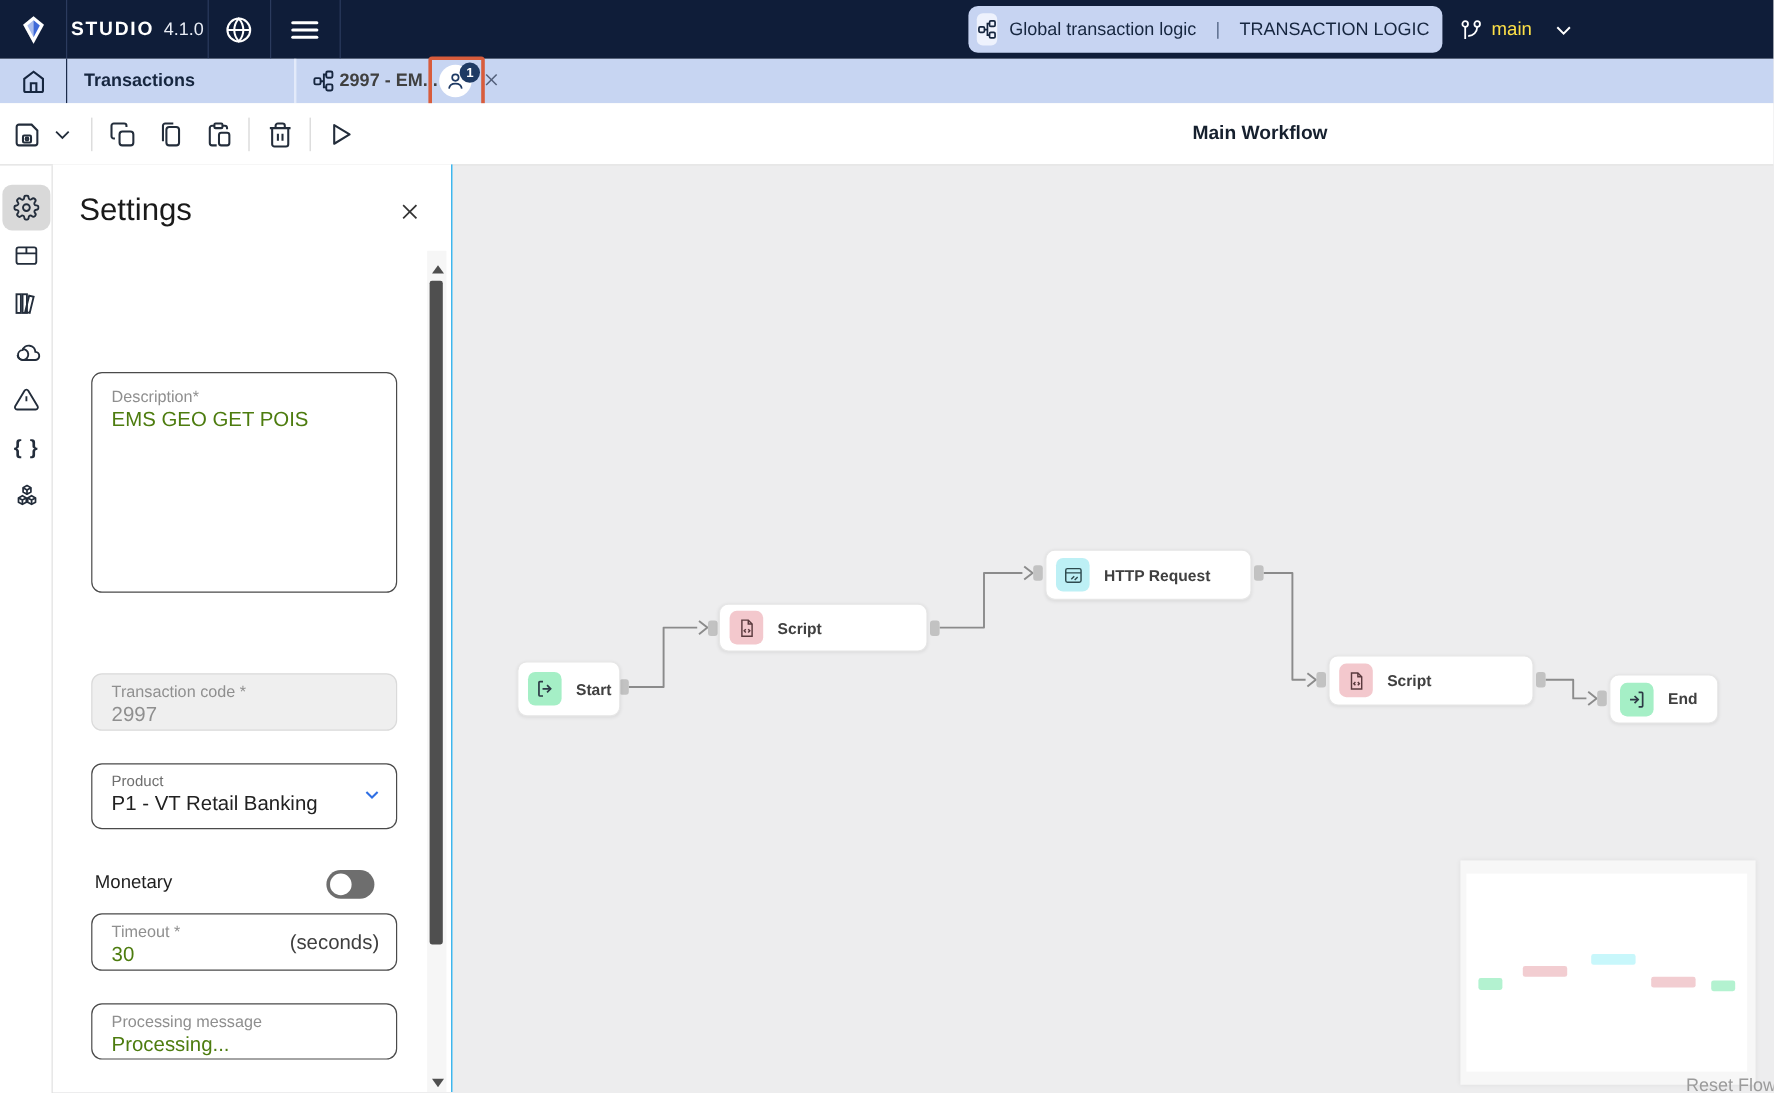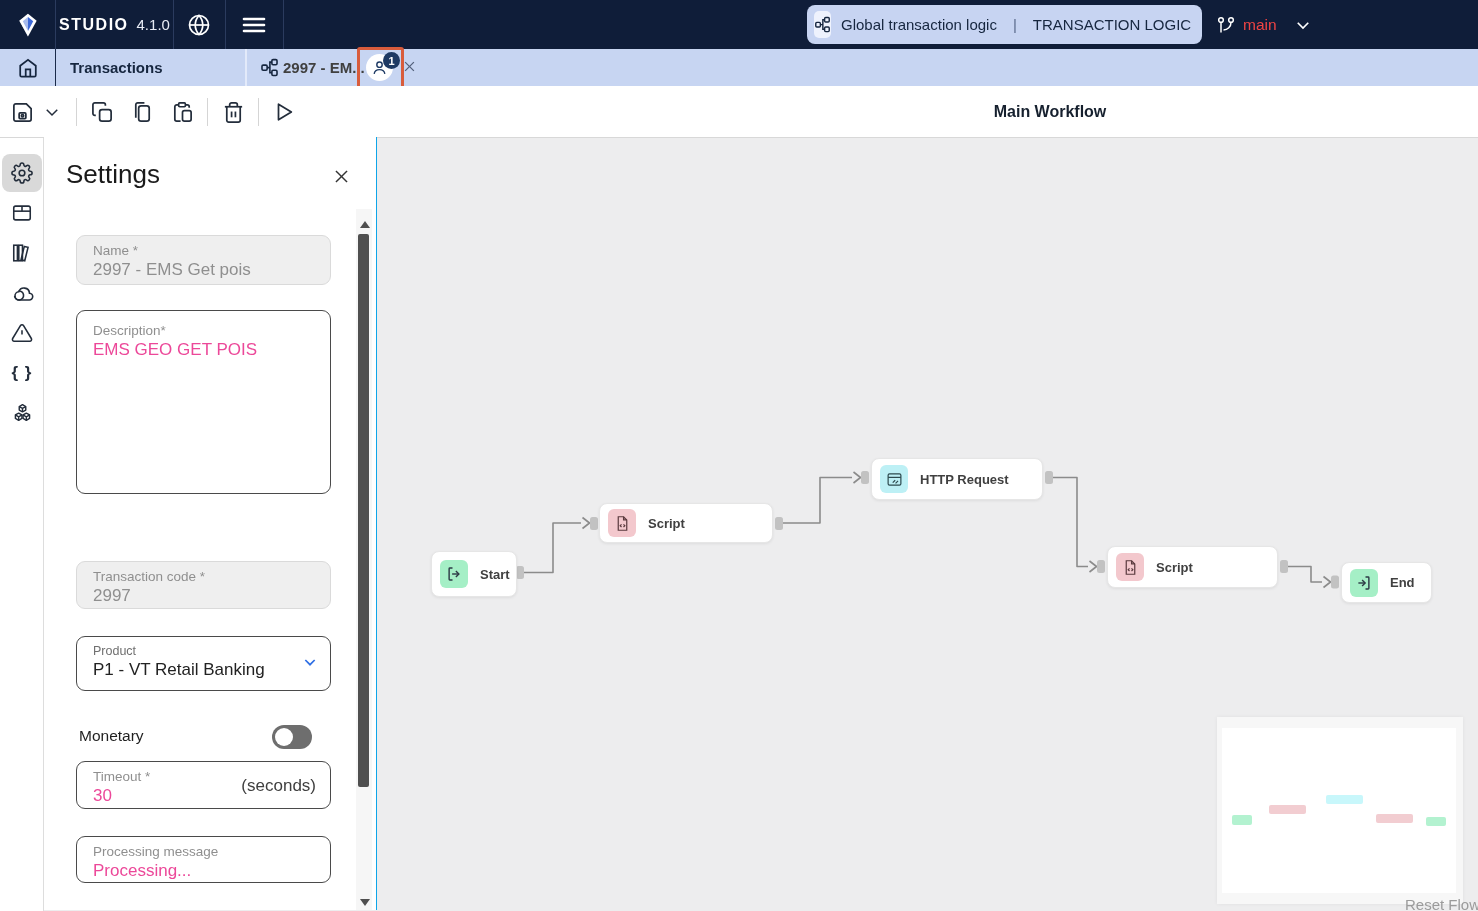--- a/index.html
+++ b/index.html
@@ -15,21 +15,21 @@
   #brand { position:absolute; left:56px; top:0; width:117px; height:49px; display:flex; align-items:center; justify-content:center; gap:8px; }
   .brand-name { color:#fff; font-weight:bold; font-size:16px; letter-spacing:1.5px; }
   .brand-ver { color:#e8ecf5; font-size:15px; }
   #globe { position:absolute; left:173px; top:0; width:52px; height:49px; display:flex; align-items:center; justify-content:center; cursor:pointer; }
   #hamburger { position:absolute; left:225px; top:0; width:58px; height:49px; display:flex; align-items:center; justify-content:center; cursor:pointer; }
   #context-pill { position:absolute; left:807px; top:5px; height:39px; width:395px; background:#c7d4f2; border-radius:8px; display:flex; align-items:center; padding:0 14px 0 7px; gap:10px; cursor:pointer; }
   .pill-iconbox { width:27px; height:27px; background:#eef2fd; border-radius:5px; display:flex; align-items:center; justify-content:center; }
   .pill-text { color:#16263f; font-size:15px; white-space:nowrap; }
   .pill-sep { color:#5b6b8c; margin:0 6px; font-size:15px; }
   #branch { position:absolute; left:1216px; top:0; height:49px; display:flex; align-items:center; gap:7px; color:#fff; cursor:pointer; }
-  #branch .branch-name { font-size:15.5px; color:#ef4444;text-align:right; }
+  #branch .branch-name { font-size:15.5px; color:#fde047;text-align:right; }
   #branch .chev { margin-left:10px; }
 
   
   #tabbar { position:absolute; left:0; top:49px; width:1478px; height:37px; background:#c7d5f2; }
   #home-tab { position:absolute; left:0; top:0; width:55px; height:37px; display:flex; align-items:center; justify-content:center; cursor:pointer; }
   #tabsep { position:absolute; left:55px; top:0; width:1px; height:37px; background:#1b2b4a; }
   #tab1 { position:absolute; left:56px; top:0; width:189px; height:37px; display:flex; align-items:center; padding-left:14px; cursor:pointer; }
   #tab1 span { font-weight:bold; font-size:15px; color:#16263f; }
   #tabdiv2 { position:absolute; left:245px; top:0; width:2px; height:37px; background:#e3eafa; }
   #tab2 { position:absolute; left:247px; top:0; width:180px; height:37px; cursor:pointer; }
@@ -69,21 +69,21 @@
   #reset-flow { position:absolute; left:1405px; top:896px; font-size:15px; color:#9b9b9b; cursor:pointer; white-space:nowrap; }
 
   
   #settings { position:absolute; left:44px; top:137px; width:333px; height:773px; background:#fff; border-right:1px solid #0ea5e9; }
   #settings-title { position:absolute; left:22px; top:22px; font-size:26px; font-weight:500; color:#1a1a1a; }
   #settings-close { position:absolute; left:288px; top:30px; cursor:pointer; color:#333; }
   .field { position:absolute; left:32px; width:255px; border-radius:9px; padding:7px 16px; }
   .field.gray { background:#efefef; border:1px solid #dadada; }
   .field.outl { background:#fff; border:1.5px solid #4a4a4a; }
   .flabel { font-size:13.5px; color:#8f8f8f; display:block; }
-  .fvalue { font-size:17px; color:#ec4899; display:block; margin-top:2px; }
+  .fvalue { font-size:17px; color:#4d7c0f; display:block; margin-top:2px; }
   .fvalue.dim { color:#8f8f8f; }
   #f-name { top:98px; height:50px; }
   #f-desc { top:173px; height:184px; padding-top:12px; }
   #f-code { top:424px; height:48px; }
   #f-product { top:499px; height:55px; }
   #f-product .chevblue { position:absolute; right:12px; top:17px; color:#2f6fe4; }
   #monetary-row { position:absolute; left:35px; top:573px; width:255px; height:24px;margin-top:17px; }
   #monetary-label { font-size:15.5px; color:#1f1f1f; }
   #toggle { position:absolute; left:193px; top:-2px; width:40px; height:24px; background:#6e6e6e; border-radius:12px; cursor:pointer; }
   #toggle .knob { position:absolute; left:3px; top:3px; width:18px; height:18px; background:#fff; border-radius:50%; }
@@ -391,24 +391,20 @@
 
   <aside id="settings">
     <h1 id="settings-title">Settings</h1>
     <span id="settings-close">
       <svg width="19" height="19" viewBox="0 0 24 24" stroke="currentColor" stroke-width="1.8" fill="none">
         <line x1="5" y1="5" x2="19" y2="19"></line>
           <line x1="19" y1="5" x2="5" y2="19"></line>
       </svg>
     </span>
 
-    <div class="field gray" id="f-name">
-      <span class="flabel">Name *</span>
-      <span class="fvalue dim">2997 - EMS Get pois</span>
-    </div>
 
     <div class="field outl" id="f-desc">
       <span class="flabel">Description*</span>
       <span class="fvalue">EMS GEO GET POIS</span>
     </div>
 
     <div class="field gray" id="f-code">
       <span class="flabel">Transaction code *</span>
       <span class="fvalue dim">2997</span>
     </div>

